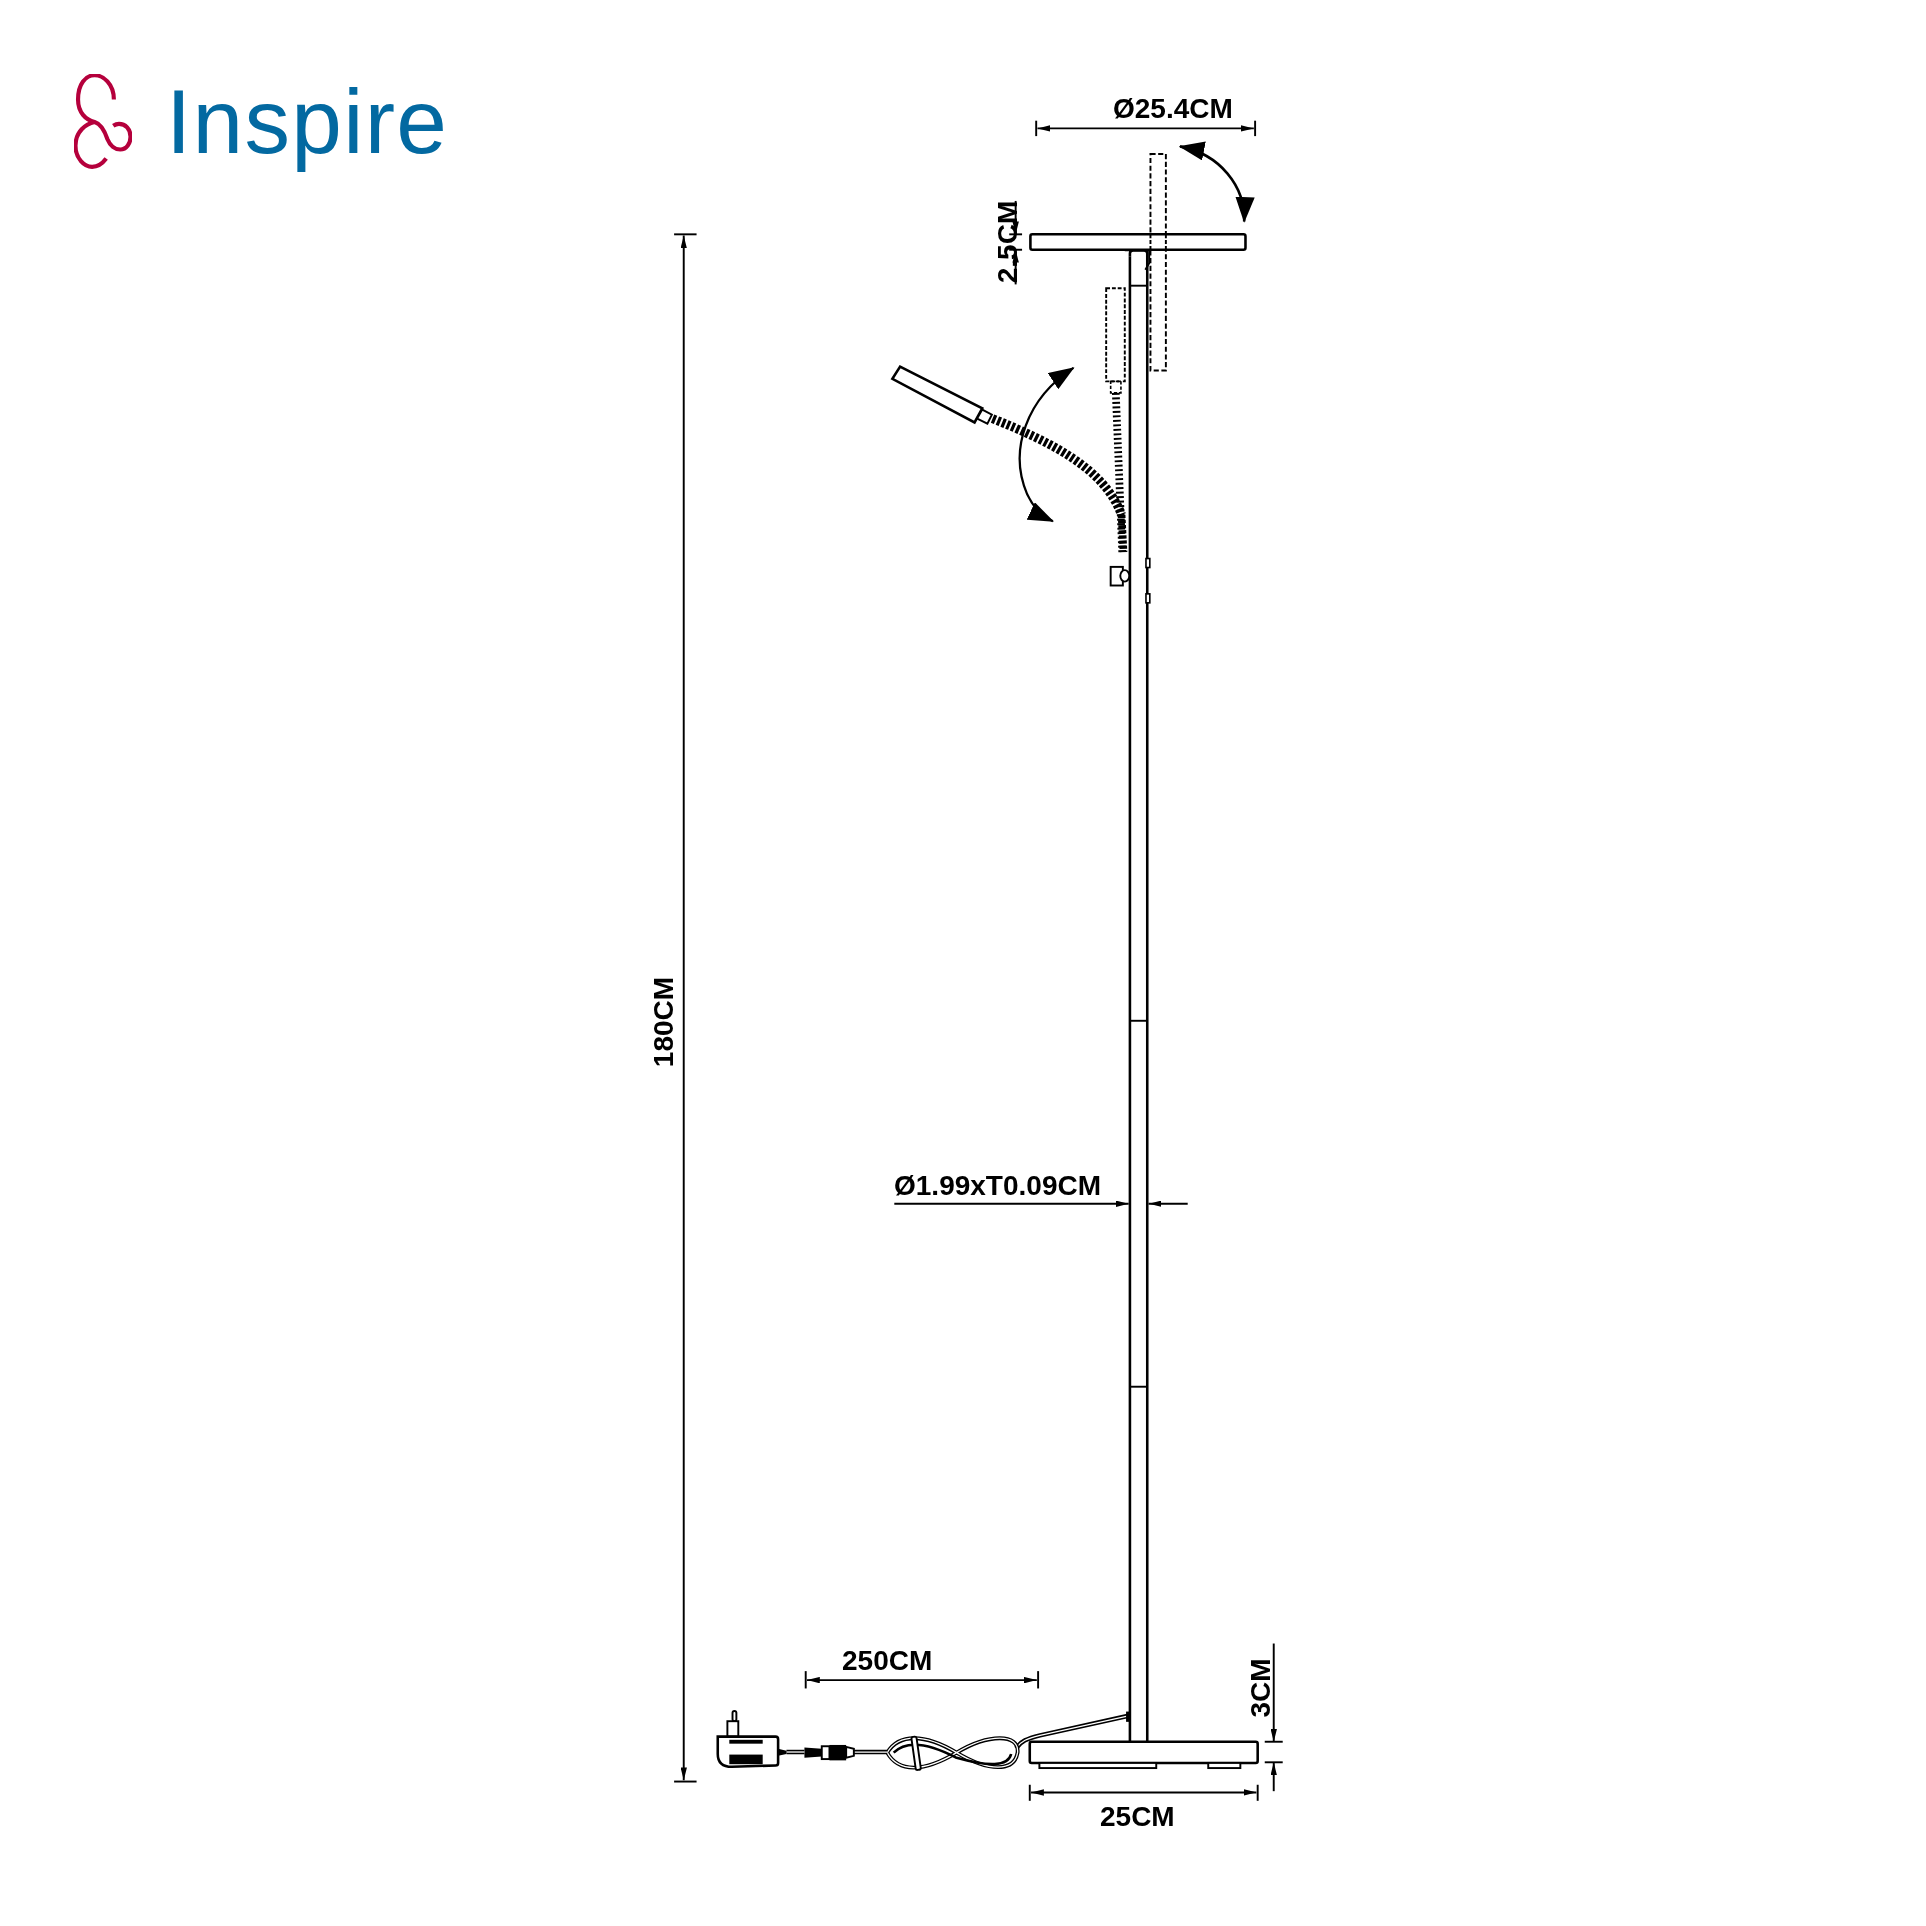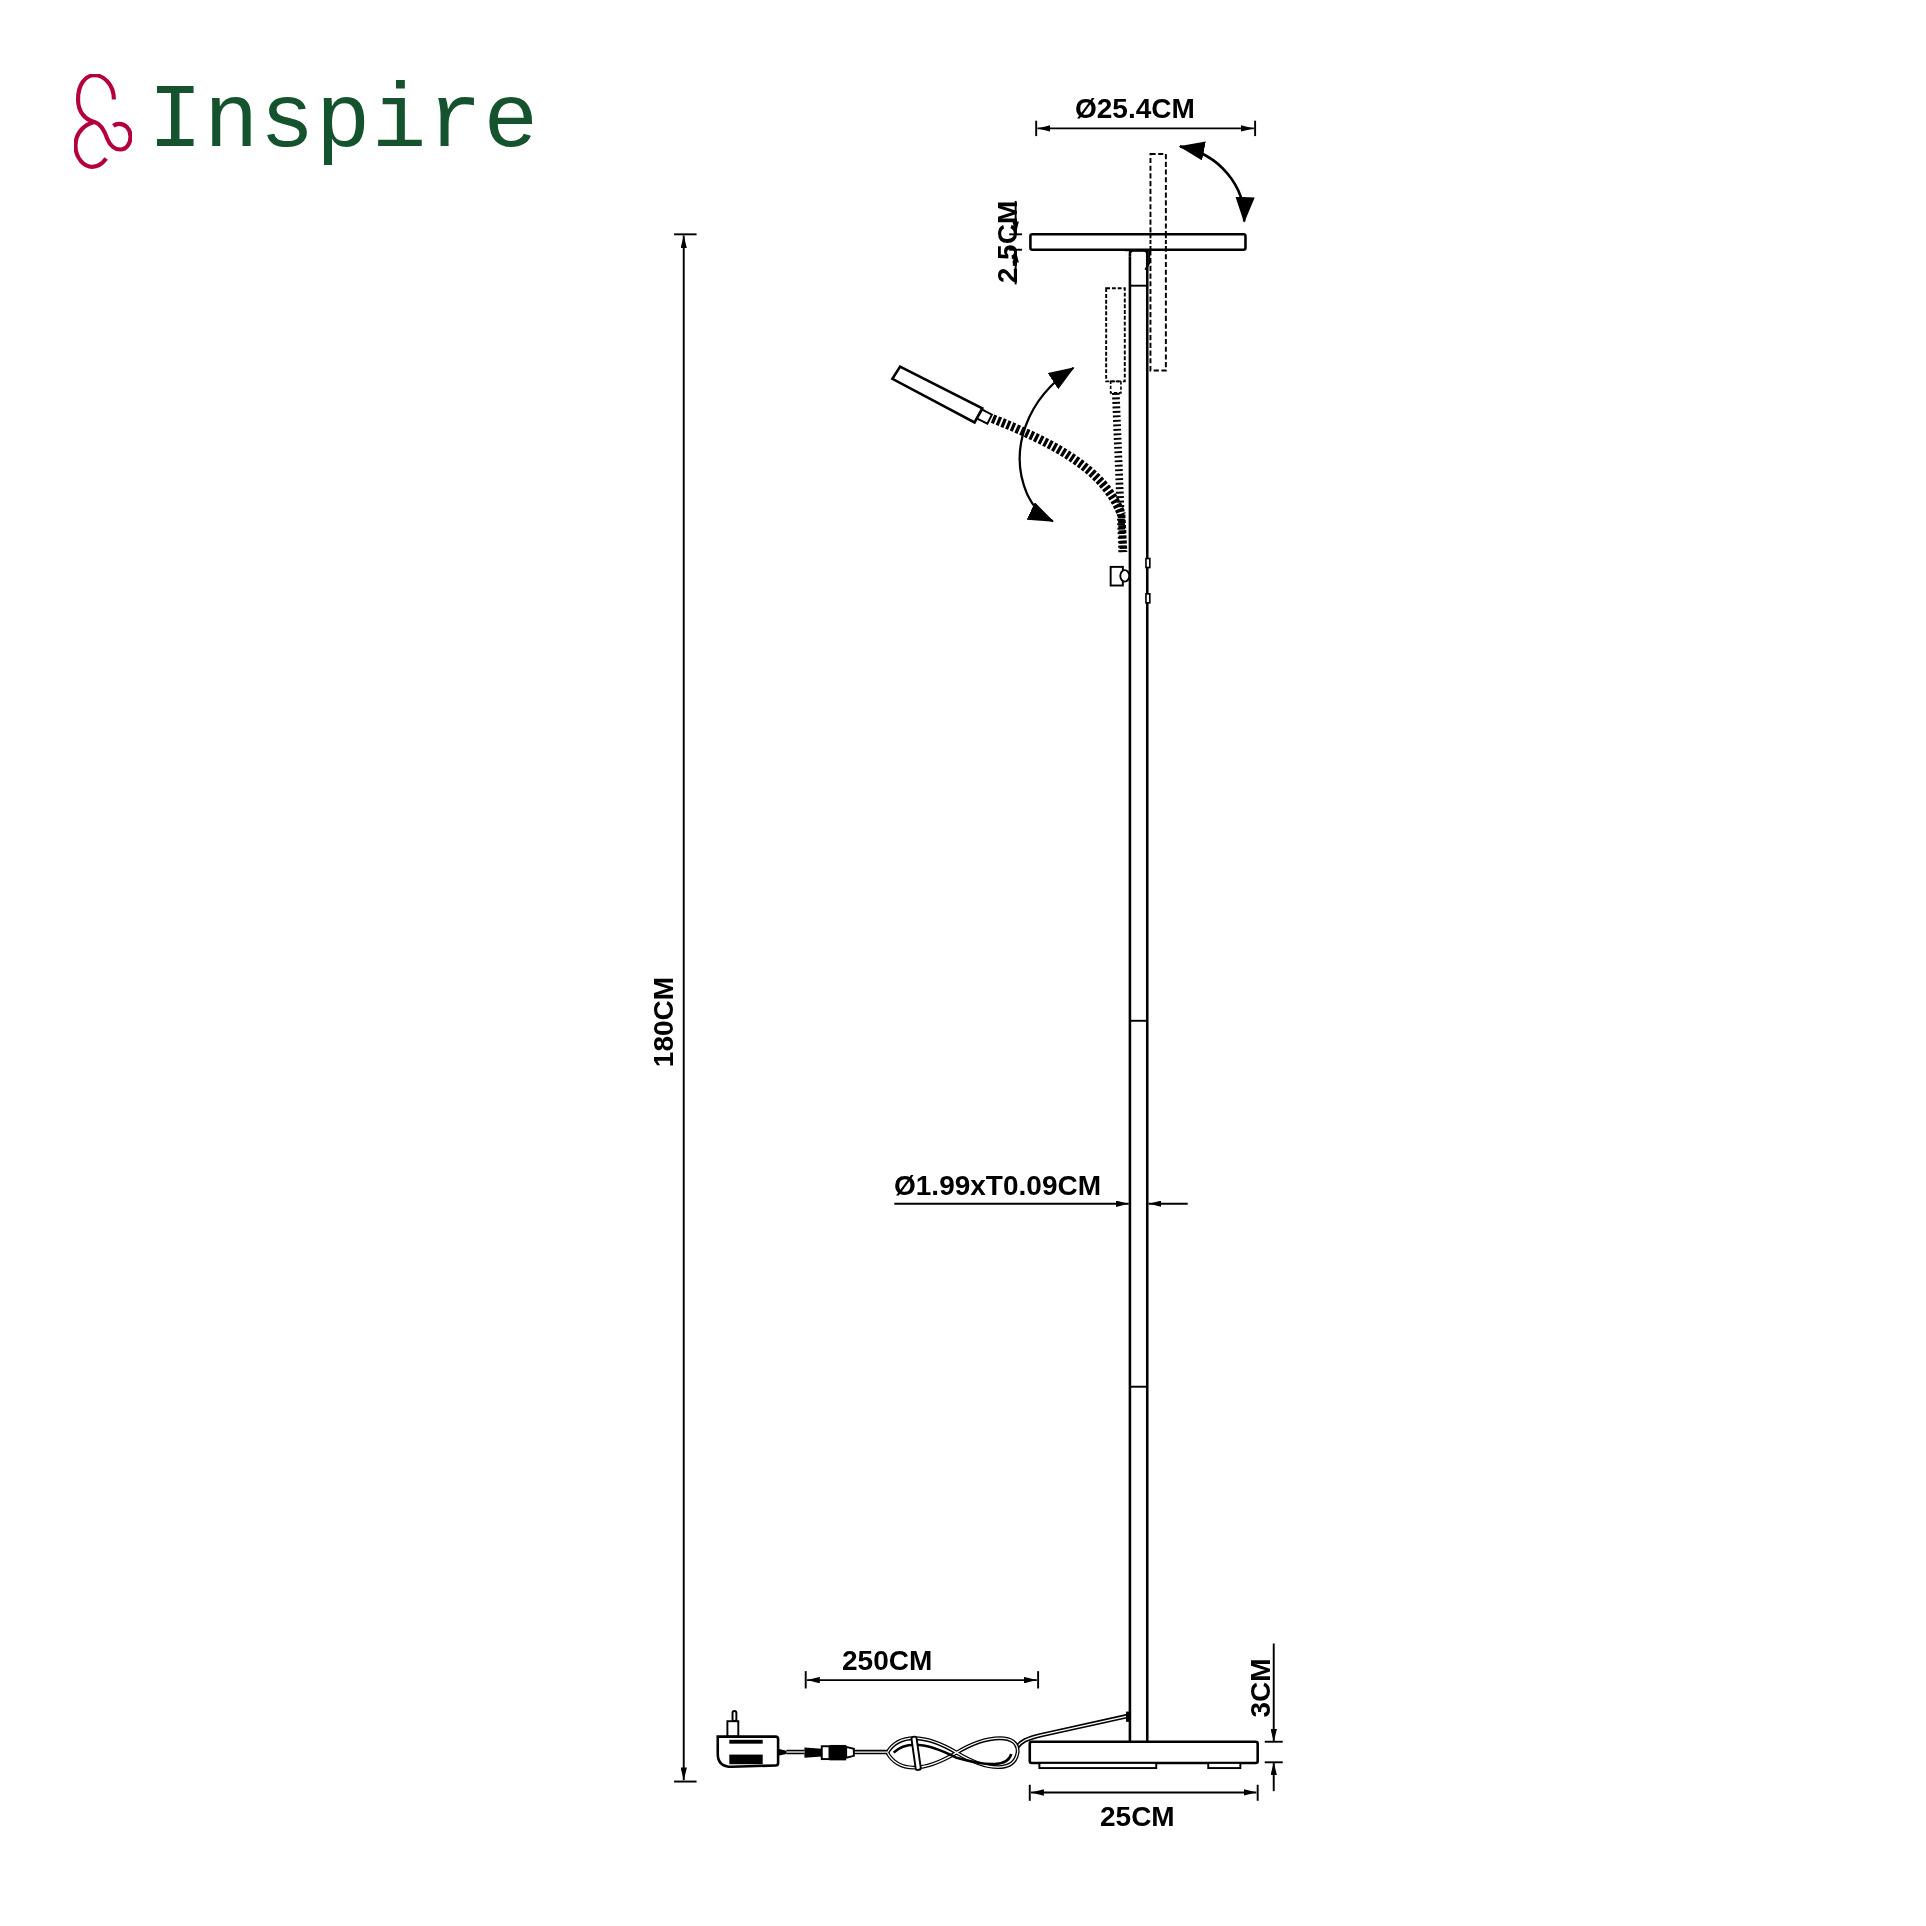--- a/index.html
+++ b/index.html
@@ -1,19 +1,19 @@
 <!DOCTYPE html>
 <html style="font-size:10.3px"><head>
 <meta charset="utf-8">
 <style>
   html, body { margin: 0; padding: 0; background: #ffffff; }
   body { width: 1926px; height: 1926px; position: relative; overflow: hidden; font-family: "DejaVu Sans", sans-serif; }
   #canvas { position: absolute; left: 0; top: 0; width: 1926px; height: 1926px; }
   .logo { position: absolute; left: 74px; top: 67px; height: 109px; display: flex; align-items: center; }
-  .logo-text { font-family: Liberation Mono, monospace; font-weight: 300; font-size: 91px; letter-spacing: 1.3px; color: #14532d; margin-left: 16px; line-height: 1; }
+  .logo-text { font-family: Liberation Sans, sans-serif; font-weight: 300; font-size: 91px; letter-spacing: 1.3px; color: #0369a1; margin-left: 34px; line-height: 1; }
   .dim { position: absolute; font-family: "Liberation Sans", sans-serif; font-weight: 700; color: #000; font-size: 28px; line-height: 1; white-space: nowrap; }
   .rot { transform-origin: center center; transform: rotate(-90deg); }
 </style>
 </head>
 <body>
 
 <div class="logo">
   <svg width="58" height="96" viewBox="0 0 90 150">
     <path d="M62 40 C62 15 45 2 32 2 C18 2 6 15 6 40 C6 60 18 72 32 75 C42 78 48 90 52 102 C56 112 64 118 72 118 C82 118 88 108 88 98 C88 86 80 78 70 78 C66 78 64 79 61 81" fill="none" stroke="#b5003c" stroke-width="6.5"></path>
     <path d="M32 75 C18 78 2 90 2 112 C2 132 16 145 28 145 C38 145 44 140 50 132" fill="none" stroke="#b5003c" stroke-width="6.5"></path>
@@ -145,20 +145,20 @@
   </g>
 
   <g>
     <line x1="1984" y1="2560" x2="1984" y2="2713" stroke="#000" stroke-width="3" marker-end="url(#arr)"></line>
     <line x1="1970" y1="2713" x2="1998" y2="2713" stroke="#000" stroke-width="3"></line>
     <line x1="1970" y1="2745" x2="1998" y2="2745" stroke="#000" stroke-width="3"></line>
     <line x1="1984" y1="2790" x2="1984" y2="2745" stroke="#000" stroke-width="3" marker-end="url(#arr)"></line>
   </g>
 </svg>
 
-<div class="dim" style="left:1075px; top:95px;">Ø25.4CM</div>
+<div class="dim" style="left:1113px; top:95px;">Ø25.4CM</div>
 <div class="dim rot" style="left:963px; top:228px; width:90px; text-align:center;">2.5CM</div>
 <div class="dim rot" style="left:616px; top:1008px; width:96px; text-align:center;">180CM</div>
 <div class="dim" style="left:894px; top:1172px;text-align:right;">Ø1.99xT0.09CM</div>
 <div class="dim" style="left:842px; top:1647px;">250CM</div>
 <div class="dim rot" style="left:1222px; top:1674px; width:77px; text-align:center;">3CM</div>
 <div class="dim" style="left:1100px; top:1803px;">25CM</div>
 
 
 </body></html>

